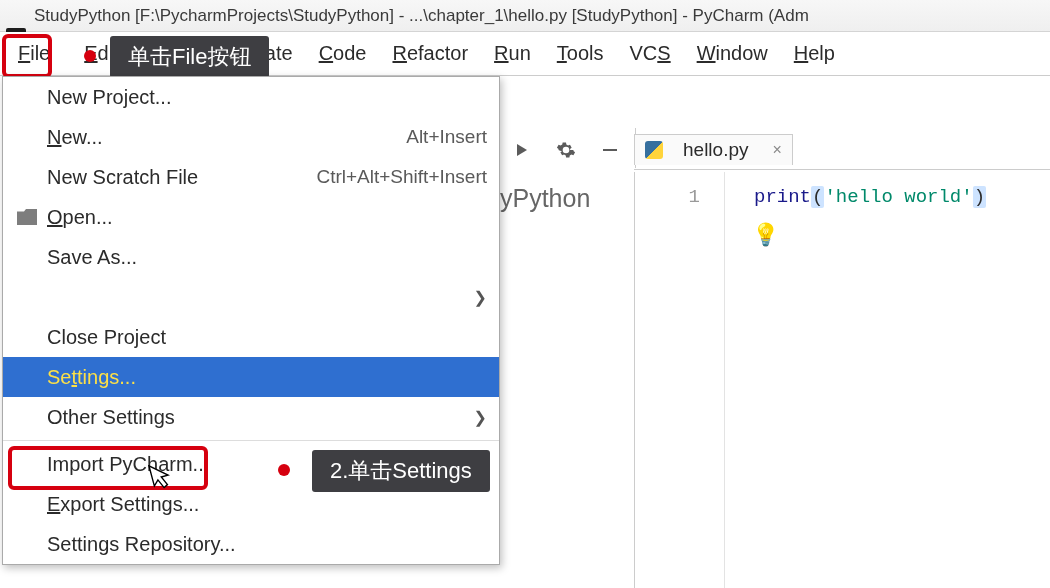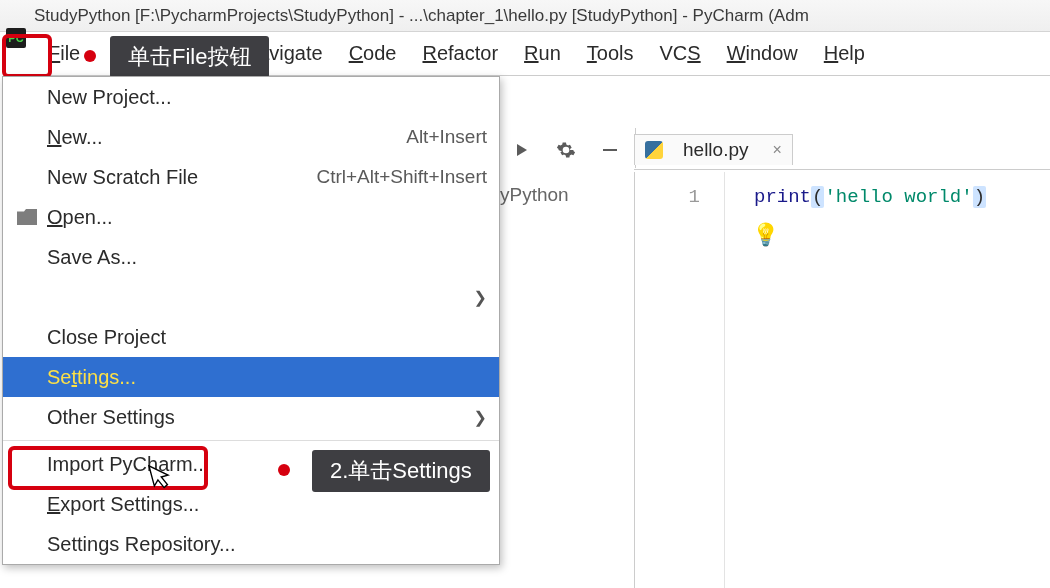--- a/index.html
+++ b/index.html
@@ -39,21 +39,20 @@
       height: 44px;
       display:flex;
       align-items:center;
       padding-left: 10px;
       gap: 26px;
       font-size: 20px;
       background:#fff;
       border-bottom:1px solid #ccc;
       position:relative;
       white-space:nowrap;
-      margin-left:30px;
     }
     .menu-item { cursor: default; }
     .underline-first::first-letter { text-decoration: underline; }
     .file-btn {
       position:relative;
       padding:2px 8px;
     }
     .red-box {
       border: 4px solid #d6000f;
       border-radius: 6px;
@@ -158,21 +157,21 @@
     .py-icon {
       width:18px;height:18px;
       background: linear-gradient(135deg,#366f9e 50%,#ffd43b 50%);
       border-radius:3px;
     }
     .close-x { color:#8a8a8a; font-size:16px; margin-left:4px;}
     .project-label {
       position:absolute;
       left: 500px;
       top: 184px;
-      font-size: 19px;
+      font-size: 25px;
       color: #666;
     }
     .editor {
       position:absolute;
       left: 634px;
       top: 172px;
       right: 0;
       bottom: 0;
       display:flex;
       font-family: "Consolas","Courier New",monospace;

